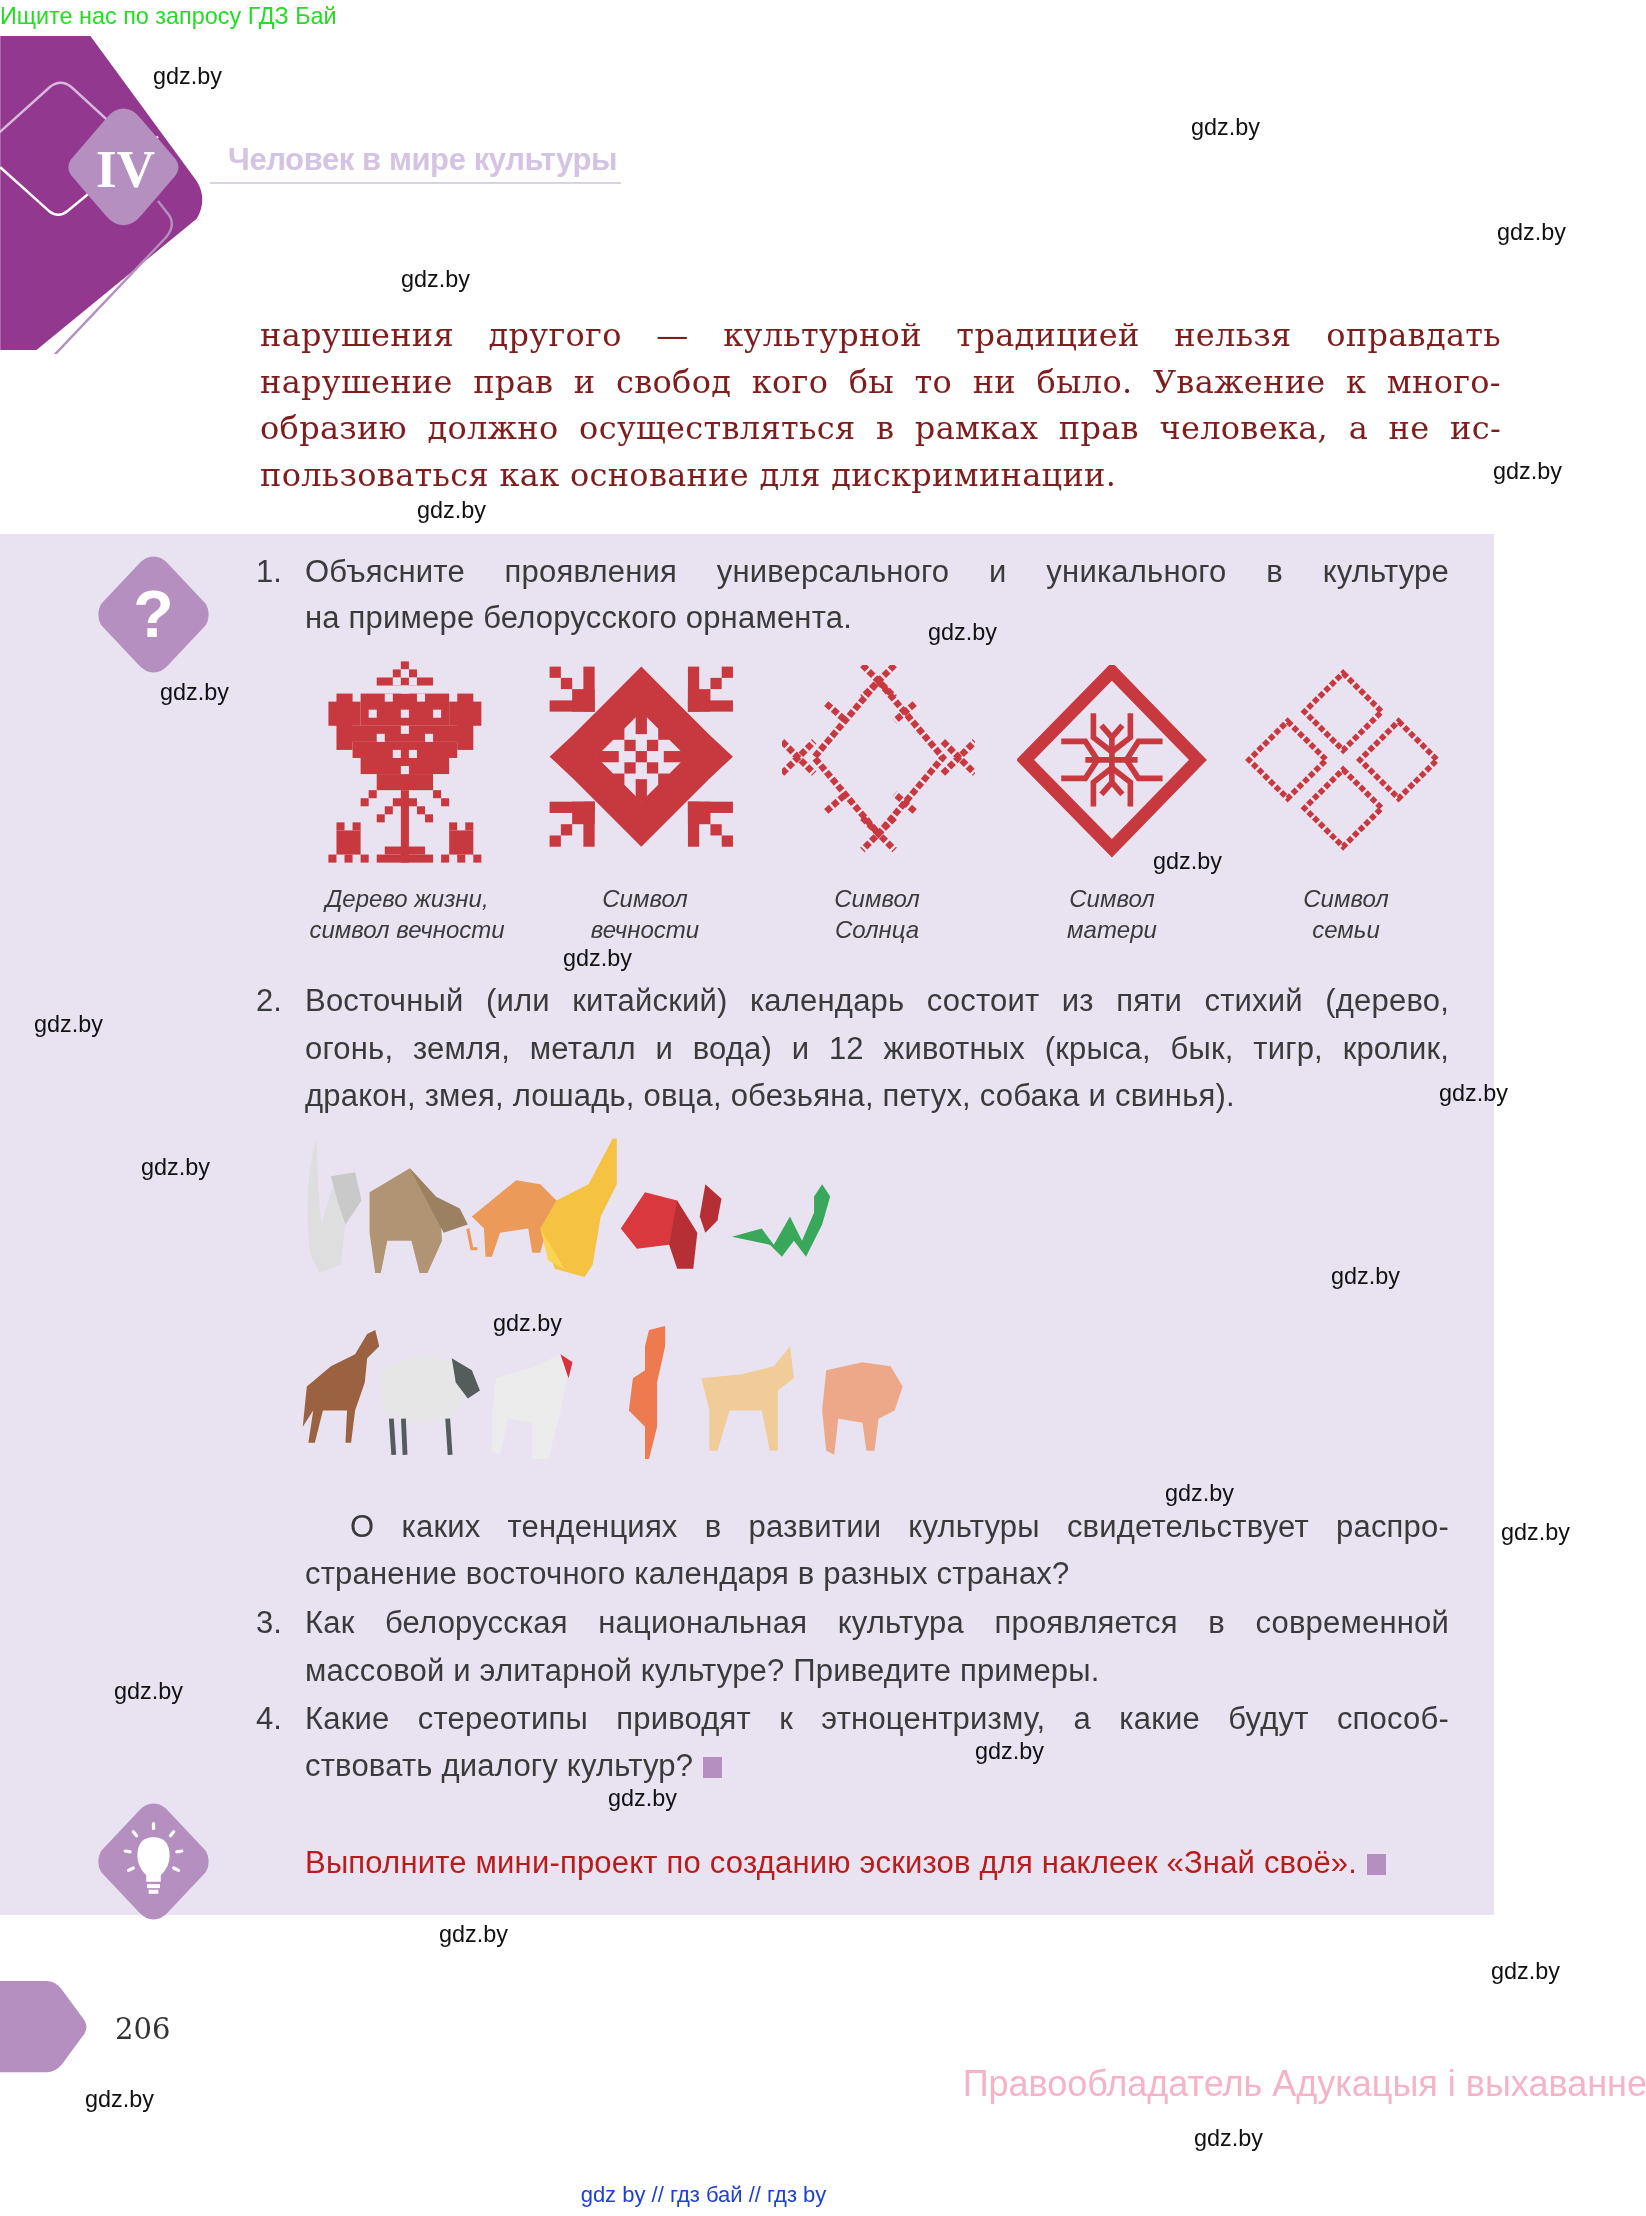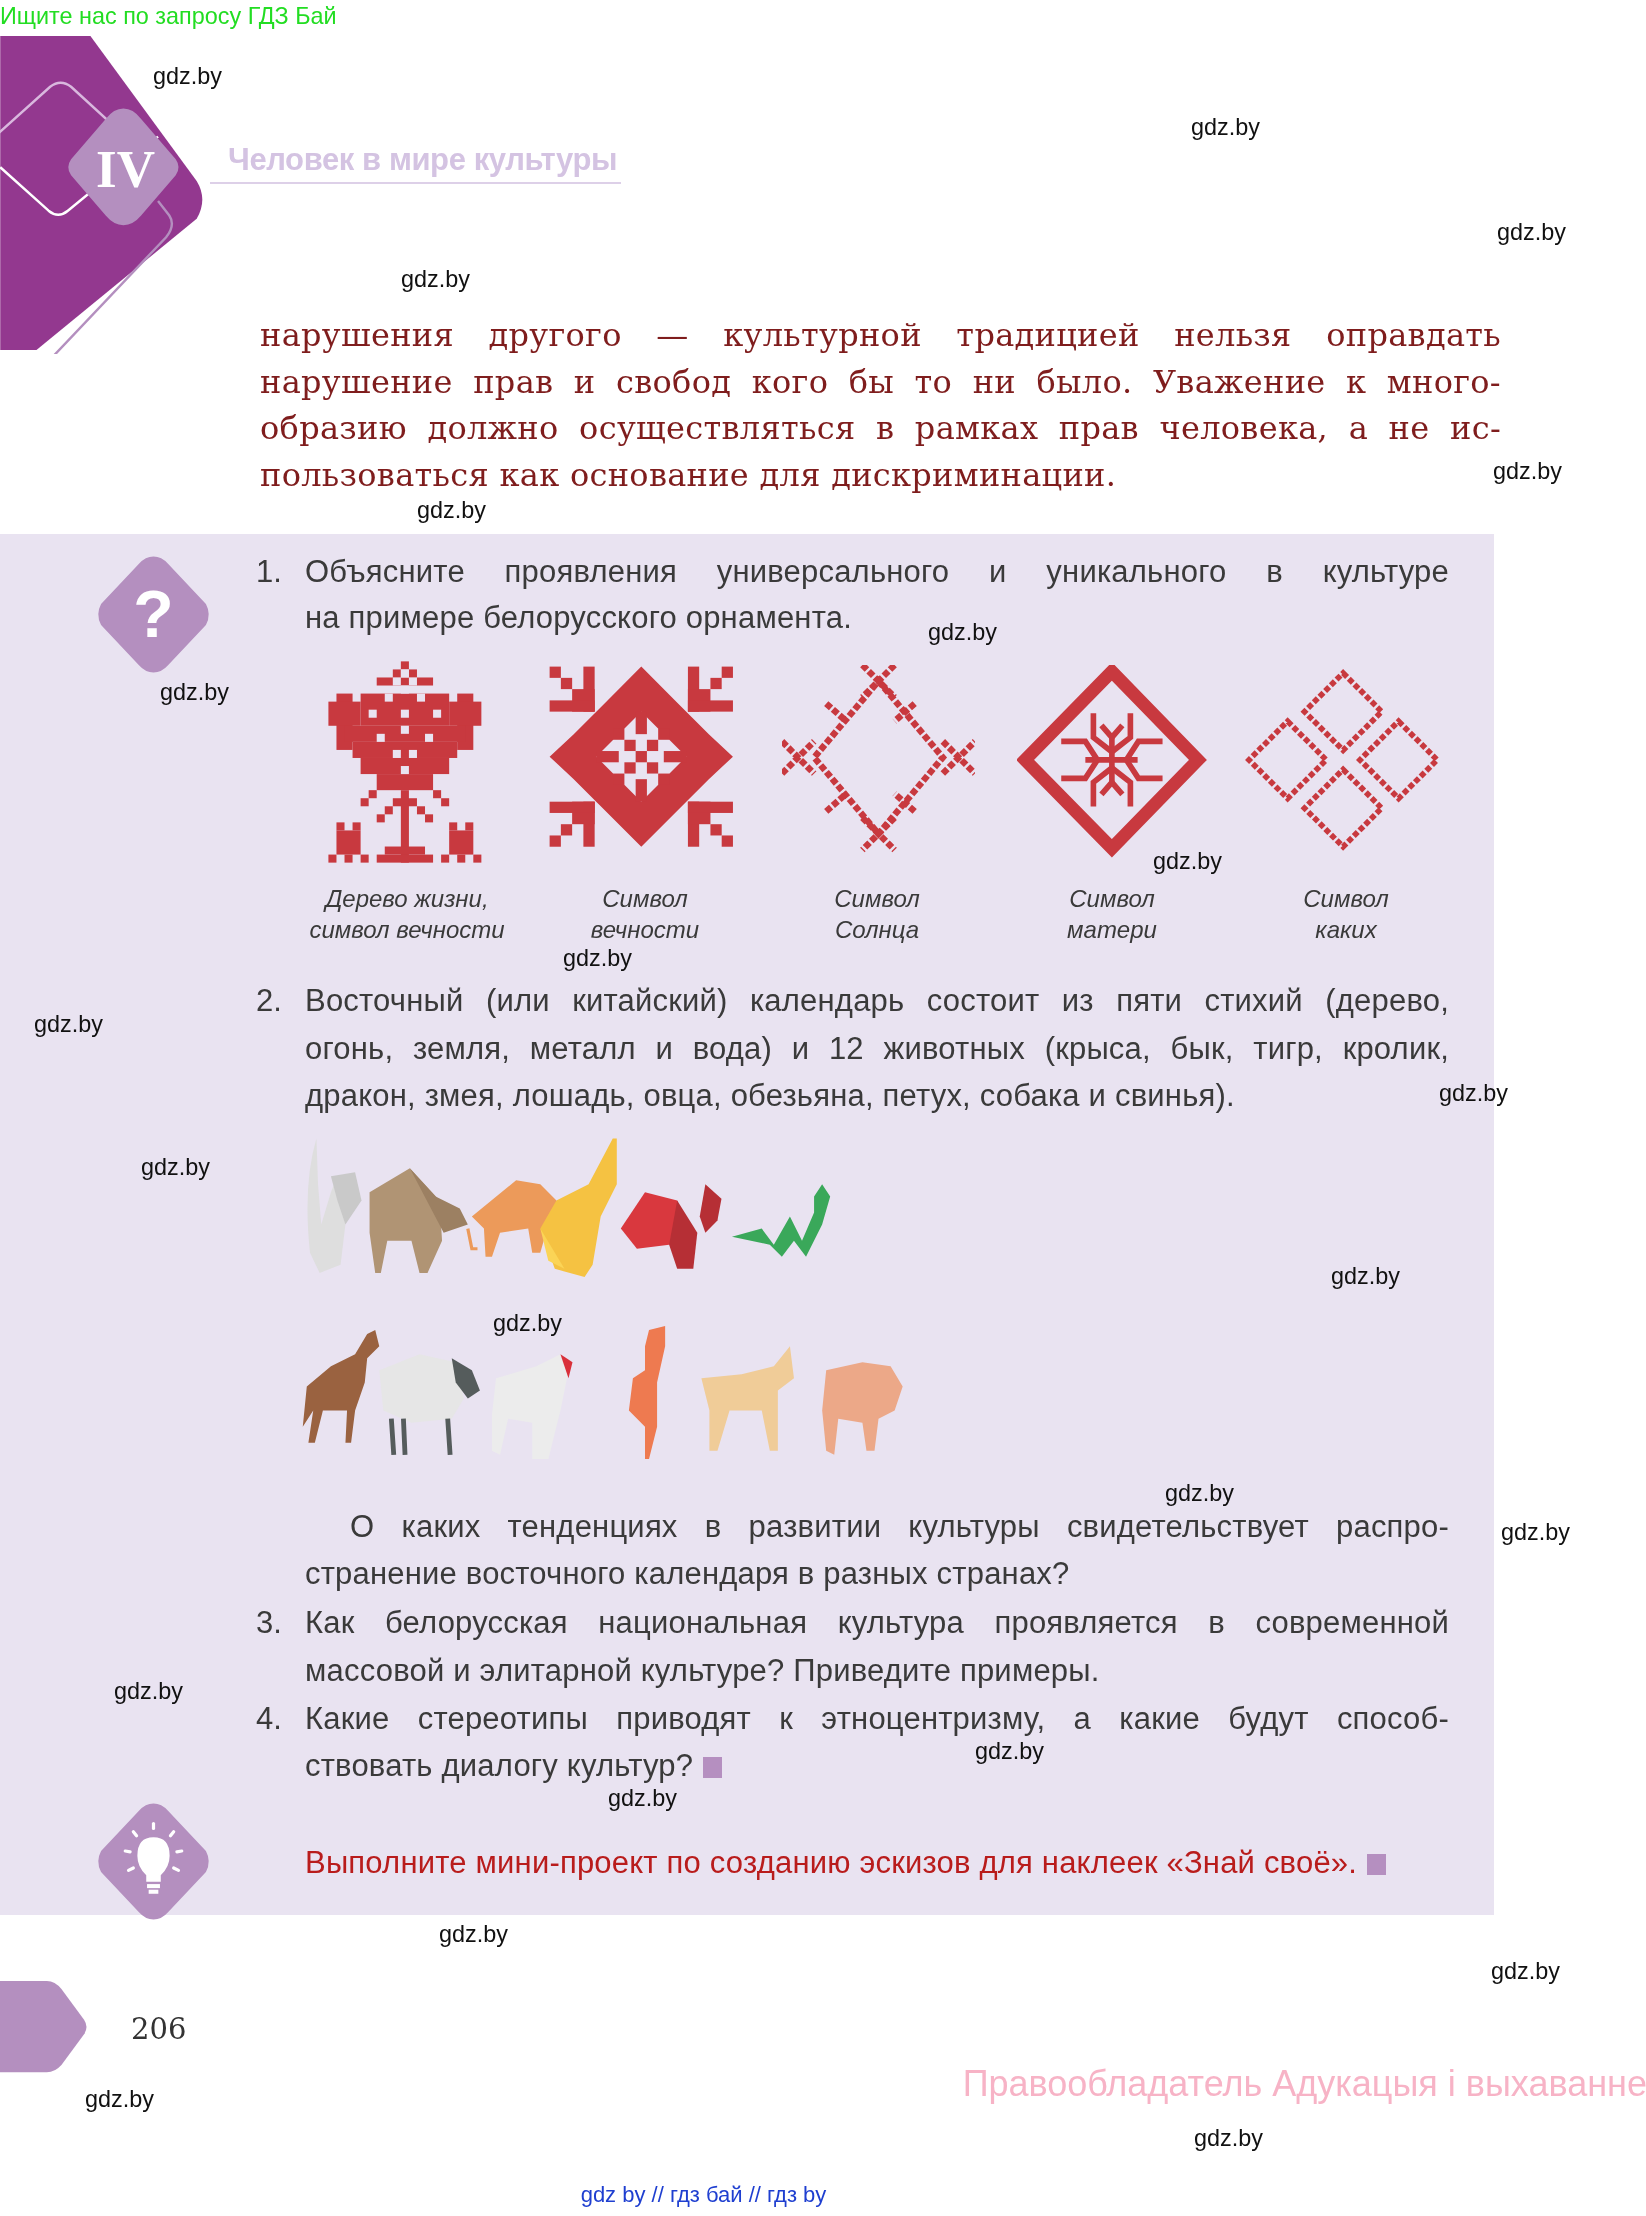--- a/index.html
+++ b/index.html
@@ -20,21 +20,21 @@
   .panel { left: 0; top: 534px; width: 1494px; height: 1381px; background: #e9e3f1; }
 
   .q-line { left: 305px; width: 1144px; font-size: 31px; color: #3a3a3a; white-space: nowrap; text-align: justify; text-align-last: justify; letter-spacing: 0.2px; }
   .q-line.last { text-align-last: left; }
   .q-num { left: 256px; font-size: 31px; color: #3a3a3a; }
 
   .caption { font-style: italic; font-size: 24px; color: #3a3a3a; text-align: center; width: 210px; line-height: 31px; }
 
   .end-square { display: inline-block; width: 19.3px; height: 21px; background: #b58fc0; vertical-align: -2.4px; margin-left: 9.7px; }
 
-  .page-num { left: 131px; top: 2012px; font-family: "DejaVu Serif", "Liberation Serif", serif; font-size: 29px; color: #333333; }
+  .page-num { left: 115px; top: 2012px; font-family: "DejaVu Serif", "Liberation Serif", serif; font-size: 29px; color: #333333; }
   .copyright { left: 0; width: 1647px; top: 2063px; text-align: right; font-size: 36px; color: #f7b3c6; padding-left: 8px; }
   .footer-links { left: 0; width: 1407px; top: 2182px; text-align: center; font-size: 22px; color: #1f3fd0; }
 </style>
 </head>
 <body>
 
 <div class="abs top-banner">Ищите нас по запросу ГДЗ Бай</div>
 
 <svg class="abs" style="left:0;top:32px" width="242" height="322" viewBox="0 0 300 400">
   <path d="M0 5 L112 5 L244 185 Q258 208 244 232 L45 395 L0 395 Z" fill="#93388f"></path>
@@ -215,21 +215,21 @@
 <div class="abs caption" style="left:772px;top:883px">
   <div>Символ</div>
   <div>Солнца</div>
 </div>
 <div class="abs caption" style="left:1007px;top:883px">
   <div>Символ</div>
   <div>матери</div>
 </div>
 <div class="abs caption" style="left:1241px;top:883px">
   <div>Символ</div>
-  <div>каких</div>
+  <div>семьи</div>
 </div>
 
 <div class="abs q-num" style="top:983px">2.</div>
 <div class="abs q-line" style="top:983px">Восточный (или китайский) календарь состоит из пяти стихий (дерево,</div>
 <div class="abs q-line" style="top:1031px">огонь, земля, металл и вода) и 12 животных (крыса, бык, тигр, кролик,</div>
 <div class="abs q-line last" style="top:1078px">дракон, змея, лошадь, овца, обезьяна, петух, собака и свинья).</div>
 
 <svg class="abs" style="left:298px;top:1136px" width="1161" height="153" viewBox="0 0 1440 190">
   <g>
     <path d="M22 3 Q5 60 14 145 L26 170 L52 160 L58 110 L62 70 L48 50 L40 70 L28 110 L24 60 Z" fill="#dedede"></path>

